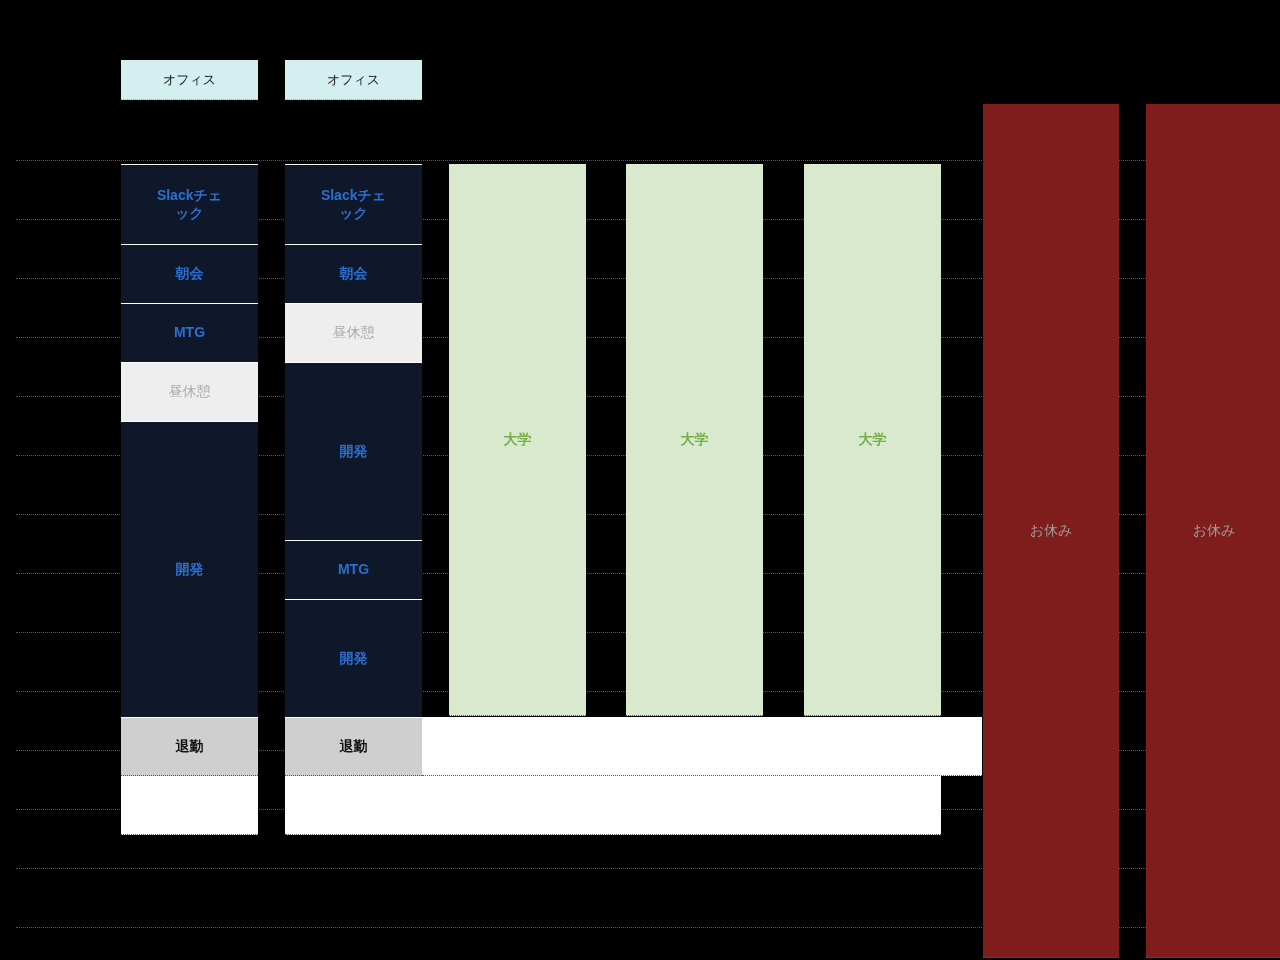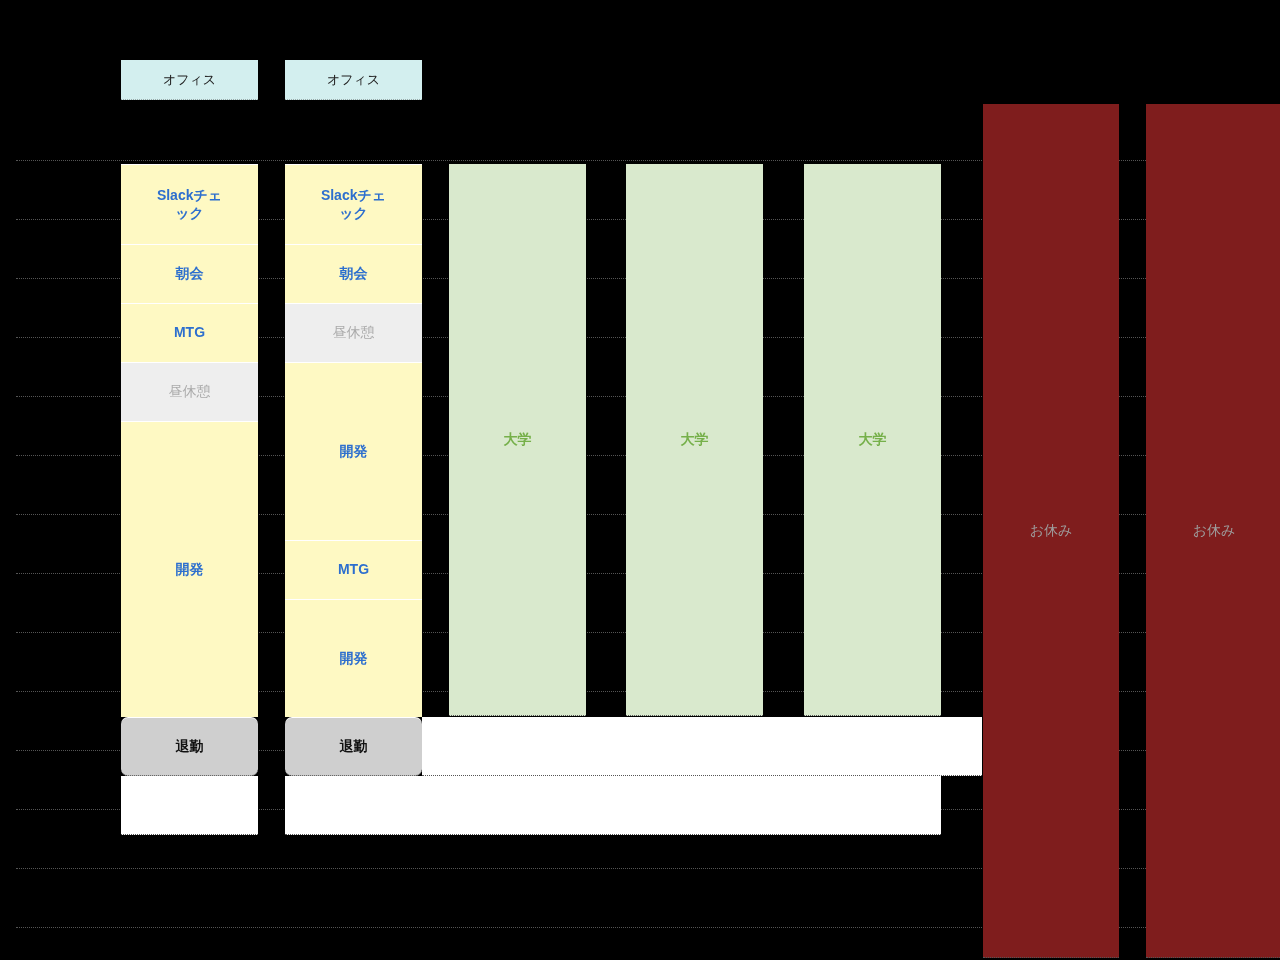--- a/index.html
+++ b/index.html
@@ -33,30 +33,30 @@
   }
 
   
   .ev{
     position:absolute;
     display:flex; align-items:center; justify-content:center;
     text-align:center; line-height:1.25;
     overflow:hidden;
   }
   .ev-blue{
-    background:#fef9c3; color:#2d6fce; font-weight:bold; font-size:14px;
+    background:#0f172a; color:#2d6fce; font-weight:bold; font-size:14px;
     border-top:1px solid #ffffff;
   }
   .ev-gray-lunch{
     background:#eeeeee; color:#aaaaaa; font-size:14px;
     border-top:1px solid #ffffff;
   }
   .ev-gray-out{
     background:#cfcfcf; color:#111111; font-weight:bold; font-size:14px;
-    border-top:1px solid #ffffff; border-bottom:1px dotted #555;border-radius:7px;
+    border-top:1px solid #ffffff; border-bottom:1px dotted #555;
   }
   .ev-green{
     background:#d9e9cd; color:#76b04a; font-weight:bold; font-size:14px;
     border-bottom:1px dotted #555;
   }
   .ev-off{
     background:#7f1d1d; color:#9e9e9e; font-size:14px;
     border-bottom:1px dotted #555;
   }
 </style>

